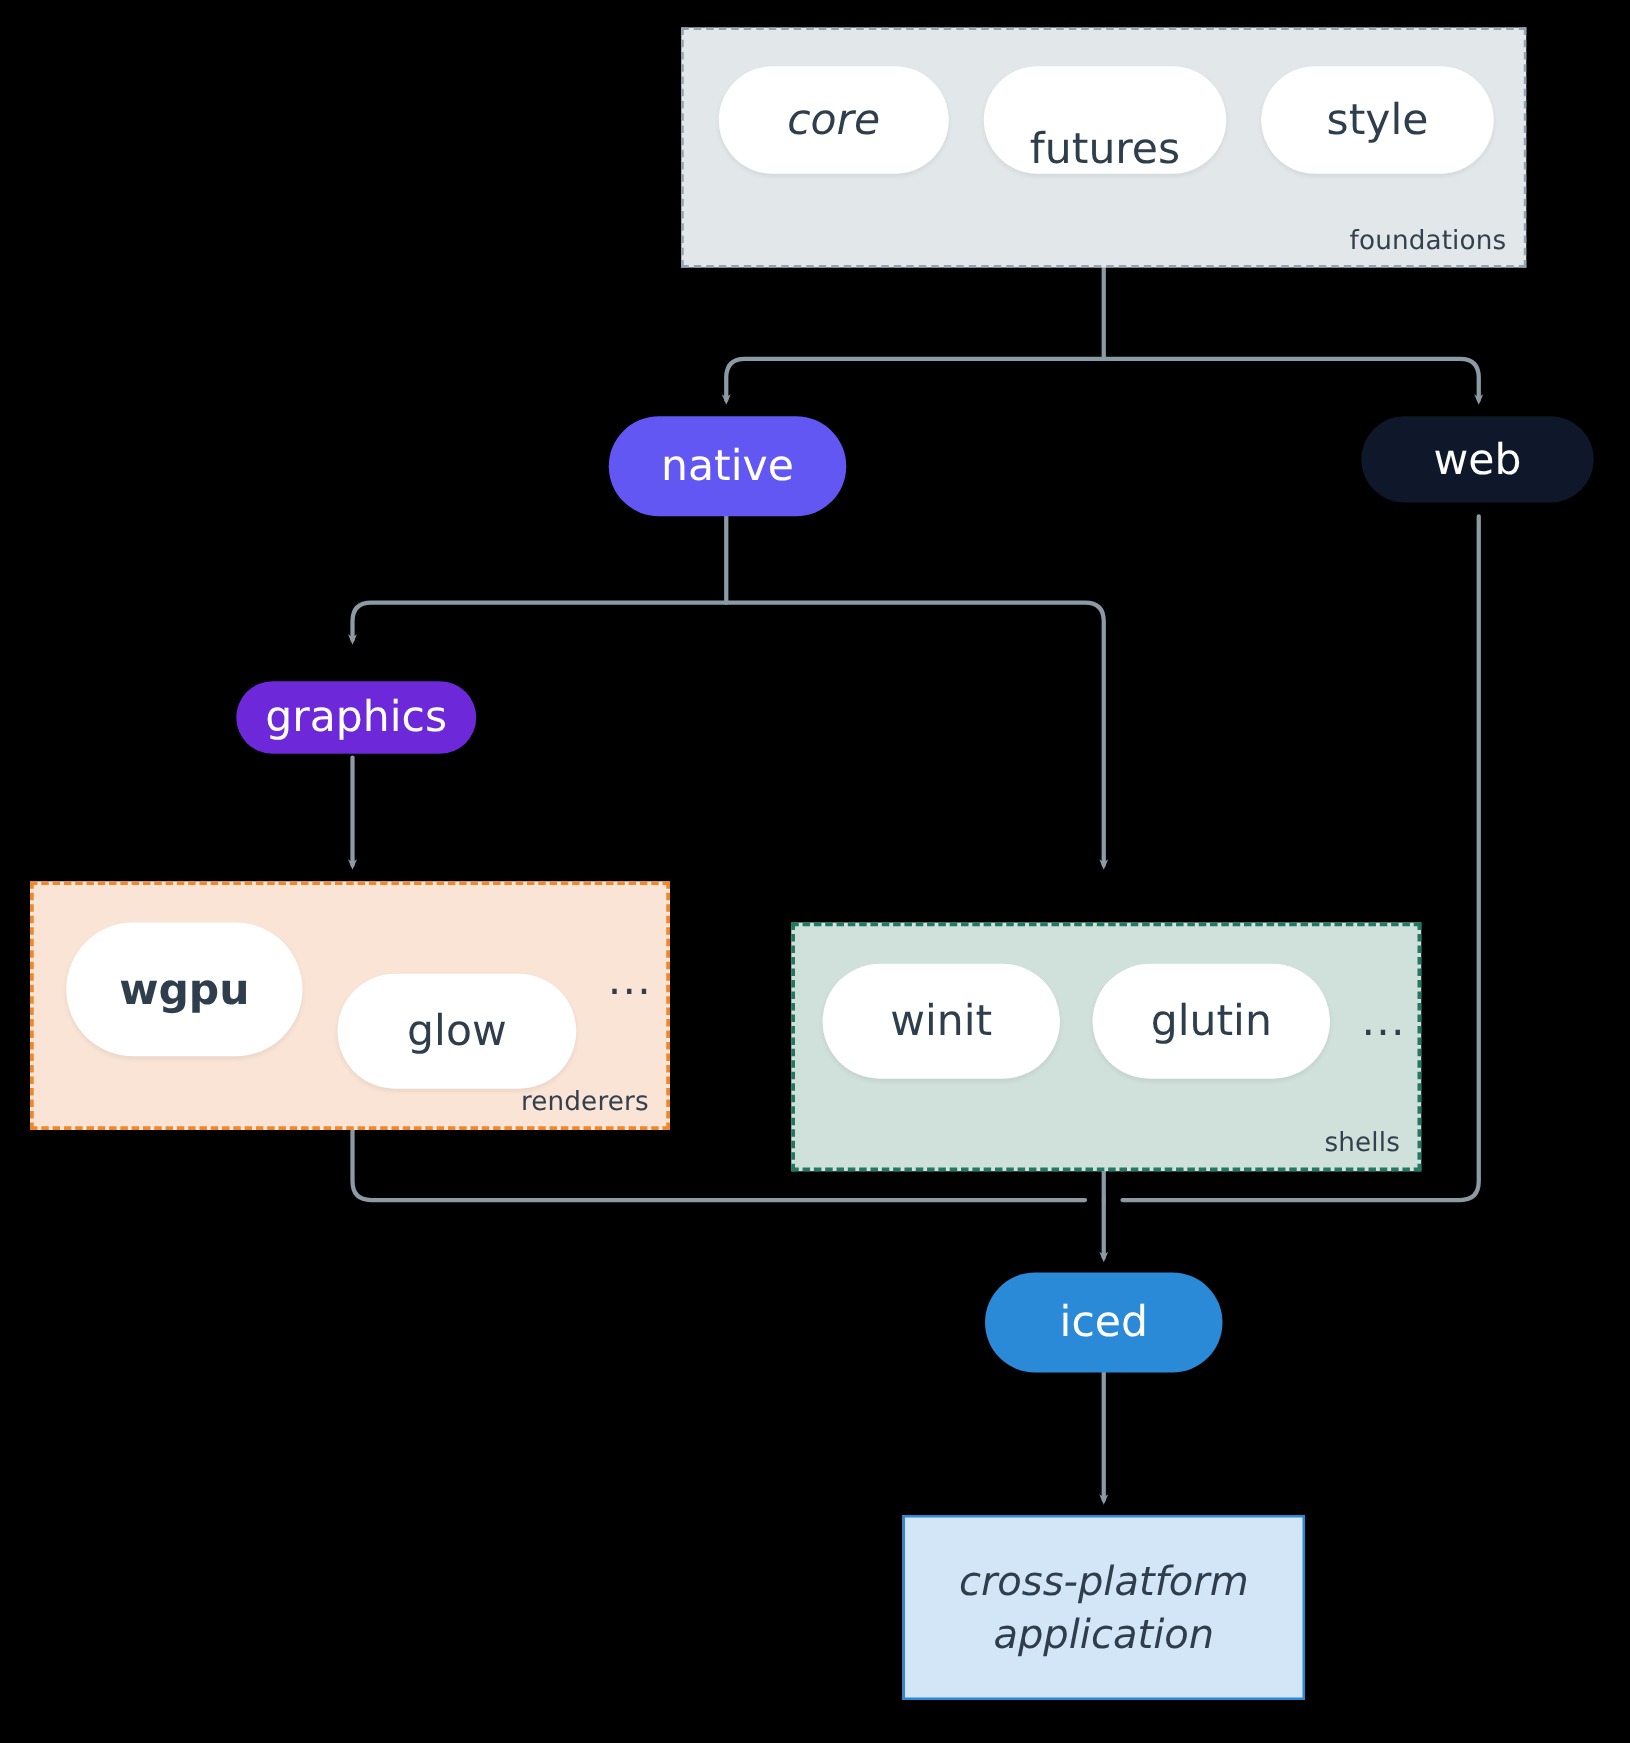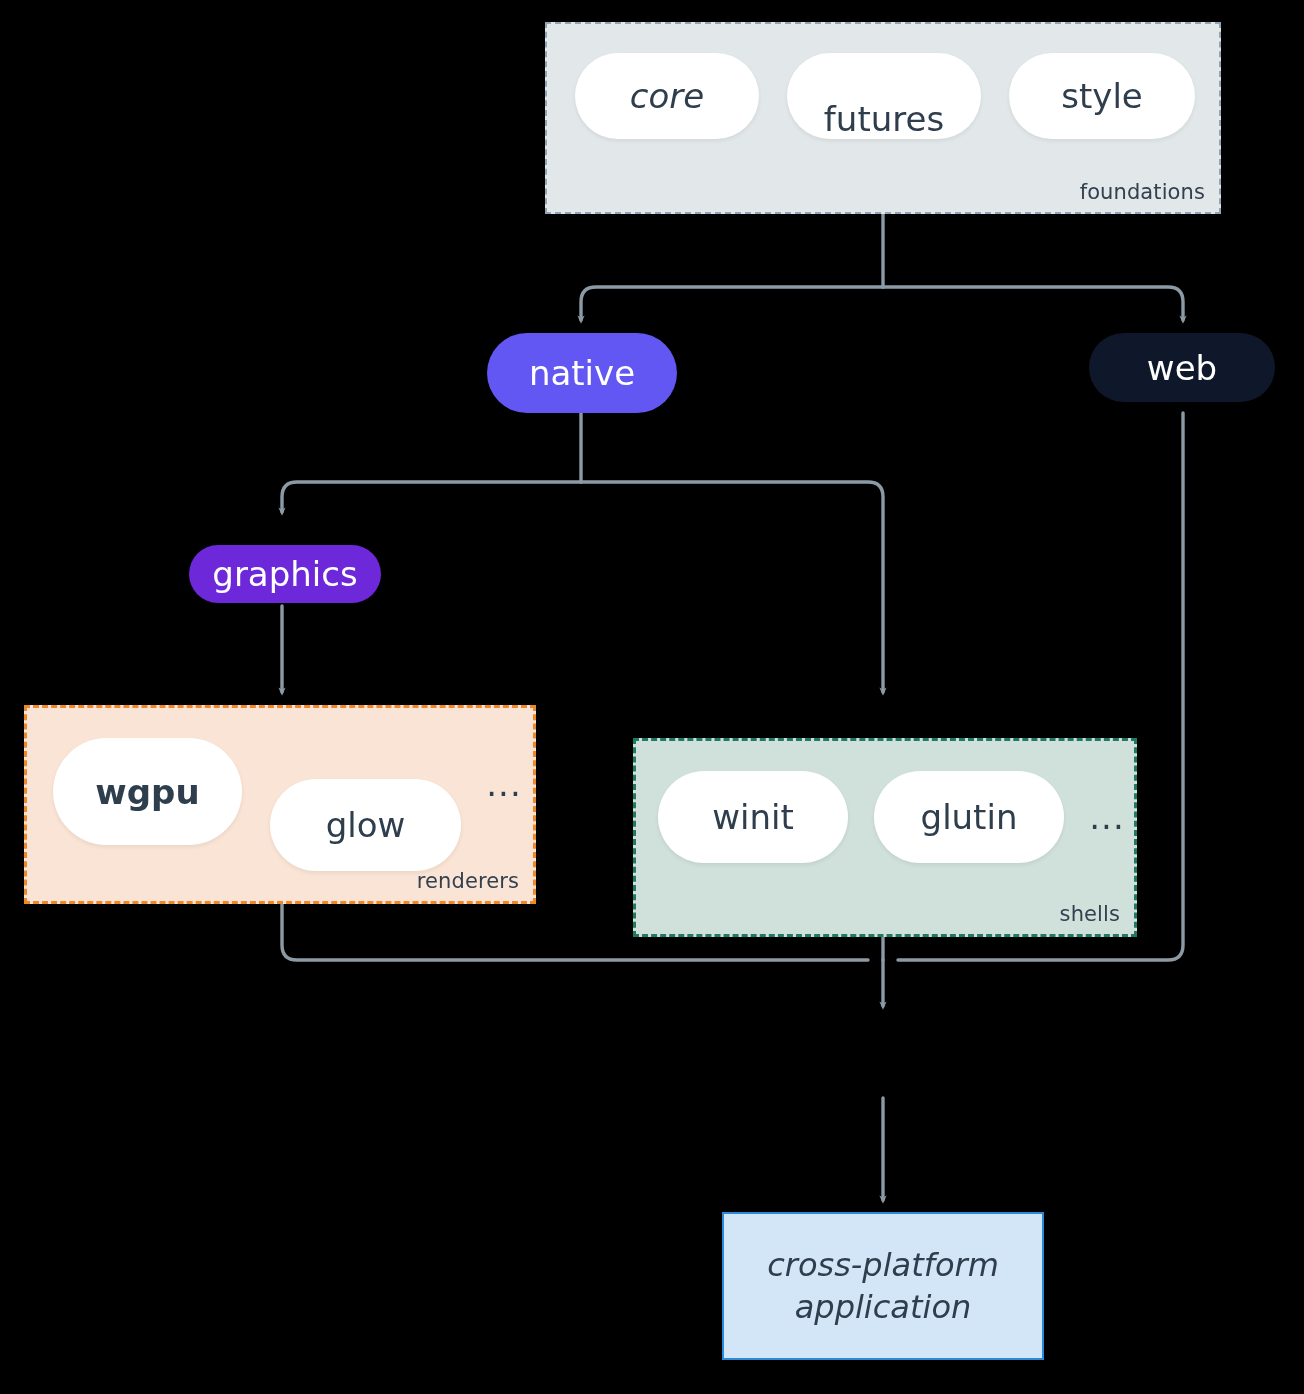--- a/index.html
+++ b/index.html
@@ -194,19 +194,22 @@
   </div>
 
   <div class="node node-pill node-web">
     <span>web</span>
   </div>
 
   <div class="node node-pill node-graphics">
     <span>graphics</span>
   </div>
 
+  <div class="node node-pill node-iced">
+    <span>iced</span>
+  </div>
 
   <div class="node node-app">
     <span>cross-platform</span>
     <span>application</span>
   </div>
 
 </div>
 
 </body></html>

